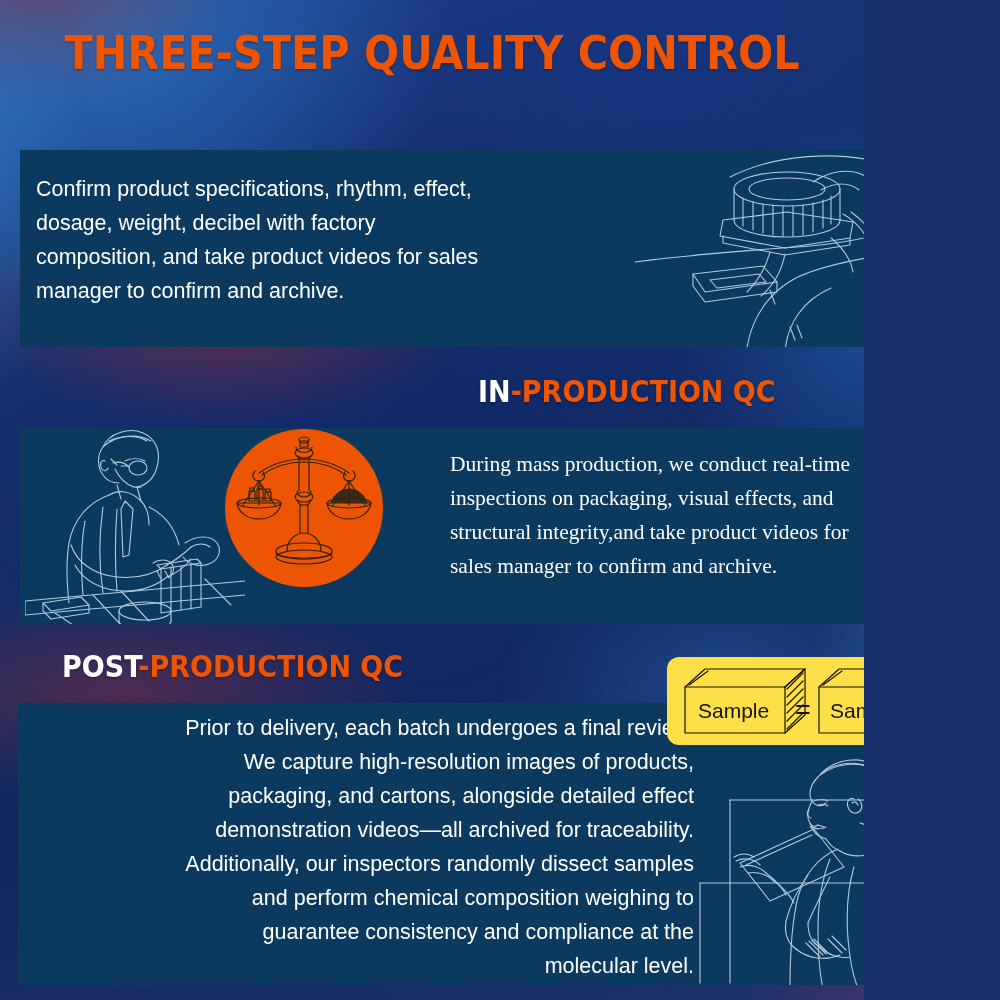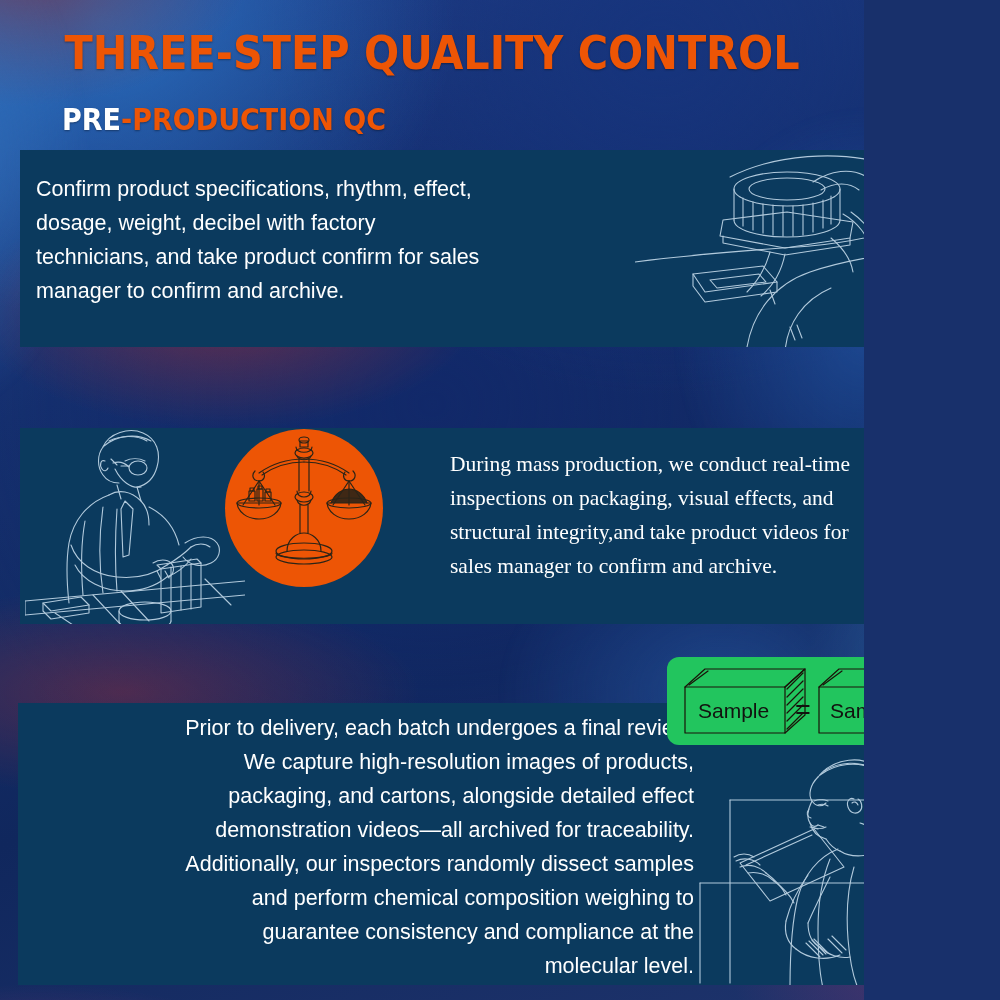--- a/index.html
+++ b/index.html
@@ -57,49 +57,46 @@
     color:#fff;font-size:21.5px;line-height:34px;
     white-space:pre-line;
     position:absolute;
   }
 
   
   .orange-circle{position:absolute;border-radius:50%;background:#ED5505;}
 
   
   .sample-card{
-    position:absolute;background:#22c55e;border-radius:12px;
+    position:absolute;background:#fde047;border-radius:12px;
     display:flex;align-items:center;justify-content:center;gap:4px;
   }
   .boxlabel{
     position:absolute;color:#12120f;font-size:21px;line-height:1;
   }
   svg{display:block;}
 </style>
 </head>
 <body>
 
 <div class="stage">
 
   <div class="bg">
     <div class="layer b1"></div>
     <div class="layer b2"></div>
     <div class="layer b3"></div>
   </div>
 
   <div class="main-title">THREE-STEP QUALITY CONTROL</div>
 
-  <div class="sec-head" style="left:62px;top:105px;">
-    <span class="w">PRE</span><span class="o">-PRODUCTION QC</span>
-  </div>
 
   <div class="panel" style="left:20px;top:150px;width:965px;height:197px;">
     <div class="panel-body" style="left:16px;top:22px;width:560px;">Confirm product specifications, rhythm, effect,
 dosage, weight, decibel with factory
-technicians, and take product confirm for sales
+composition, and take product videos for sales
 manager to confirm and archive.</div>
 
     <div style="position:absolute;left:615px;top:-8px;width:360px;height:210px;">
       <svg width="360" height="210" viewBox="0 0 360 210" fill="none" stroke="#cfe3f2" stroke-width="1.1" stroke-linecap="round" stroke-linejoin="round" opacity=".85">
 
         <path d="M95 35 C140 12 205 8 250 22 C278 31 296 44 310 60"></path>
         <path d="M0 120 C60 112 120 108 175 104 C218 100 255 92 285 78"></path>
         <path d="M112 205 C118 170 140 142 175 130 C210 118 250 112 290 108 C320 105 345 96 360 84"></path>
         <path d="M150 210 C152 182 168 158 196 146"></path>
 
@@ -142,20 +139,23 @@
         <path d="M58 132 L58 144 L70 160 L142 150 L142 140"></path>
         <path d="M75 138 L124 132 L131 140 L82 146 Z"></path>
 
         <path d="M208 72 C222 80 234 94 236 110"></path>
         <path d="M216 70 C230 80 242 94 244 112"></path>
         <path d="M196 96 C208 106 216 118 218 130"></path>
       </svg>
     </div>
   </div>
 
+  <div class="sec-head" style="left:478px;top:377px;">
+    <span class="w">IN</span><span class="o">-PRODUCTION QC</span>
+  </div>
 
   <div class="panel" style="left:20px;top:428px;width:965px;height:196px;font-family:Liberation Serif, serif;">
 
     <div style="position:absolute;left:5px;top:-3px;width:220px;height:200px;">
       <svg width="220" height="200" viewBox="0 0 220 200" fill="none" stroke="#cfe3f2" stroke-width="1.1" stroke-linecap="round" stroke-linejoin="round" opacity=".85">
 
         <path d="M78 22 C84 8 104 2 118 8 C132 14 136 28 132 42 C129 53 122 60 112 62"></path>
         <path d="M78 22 C72 30 72 42 78 50 C82 56 88 58 94 58"></path>
 
         <path d="M79 21 C92 10 112 8 126 16"></path>
@@ -274,20 +274,23 @@
         <ellipse cx="79" cy="128" rx="28" ry="7"></ellipse>
       </svg>
     </div>
 
     <div class="panel-body" style="left:430px;top:19px;width:560px;">During mass production, we conduct real-time
 inspections on packaging, visual effects, and
 structural integrity,and take product videos for
 sales manager to confirm and archive.</div>
   </div>
 
+  <div class="sec-head" style="left:62px;top:652px;">
+    <span class="w">POST</span><span class="o">-PRODUCTION QC</span>
+  </div>
 
   <div class="sample-card" style="left:667px;top:657px;width:285px;height:88px;z-index:5;">
     <svg width="285" height="88" viewBox="0 0 285 88" fill="none" stroke="#1a1208" stroke-width="1.2" stroke-linecap="round" stroke-linejoin="round" style="position:absolute;left:0;top:0;">
 
       <path d="M18 30 L118 30 L118 76 L18 76 Z"></path>
       <path d="M18 30 L38 12 L138 12 L118 30"></path>
       <path d="M118 30 L138 12 L138 58 L118 76"></path>
       <path d="M120 32 L136 16"></path>
         <path d="M120 40 L136 24"></path>
         <path d="M120 48 L136 32"></path>

